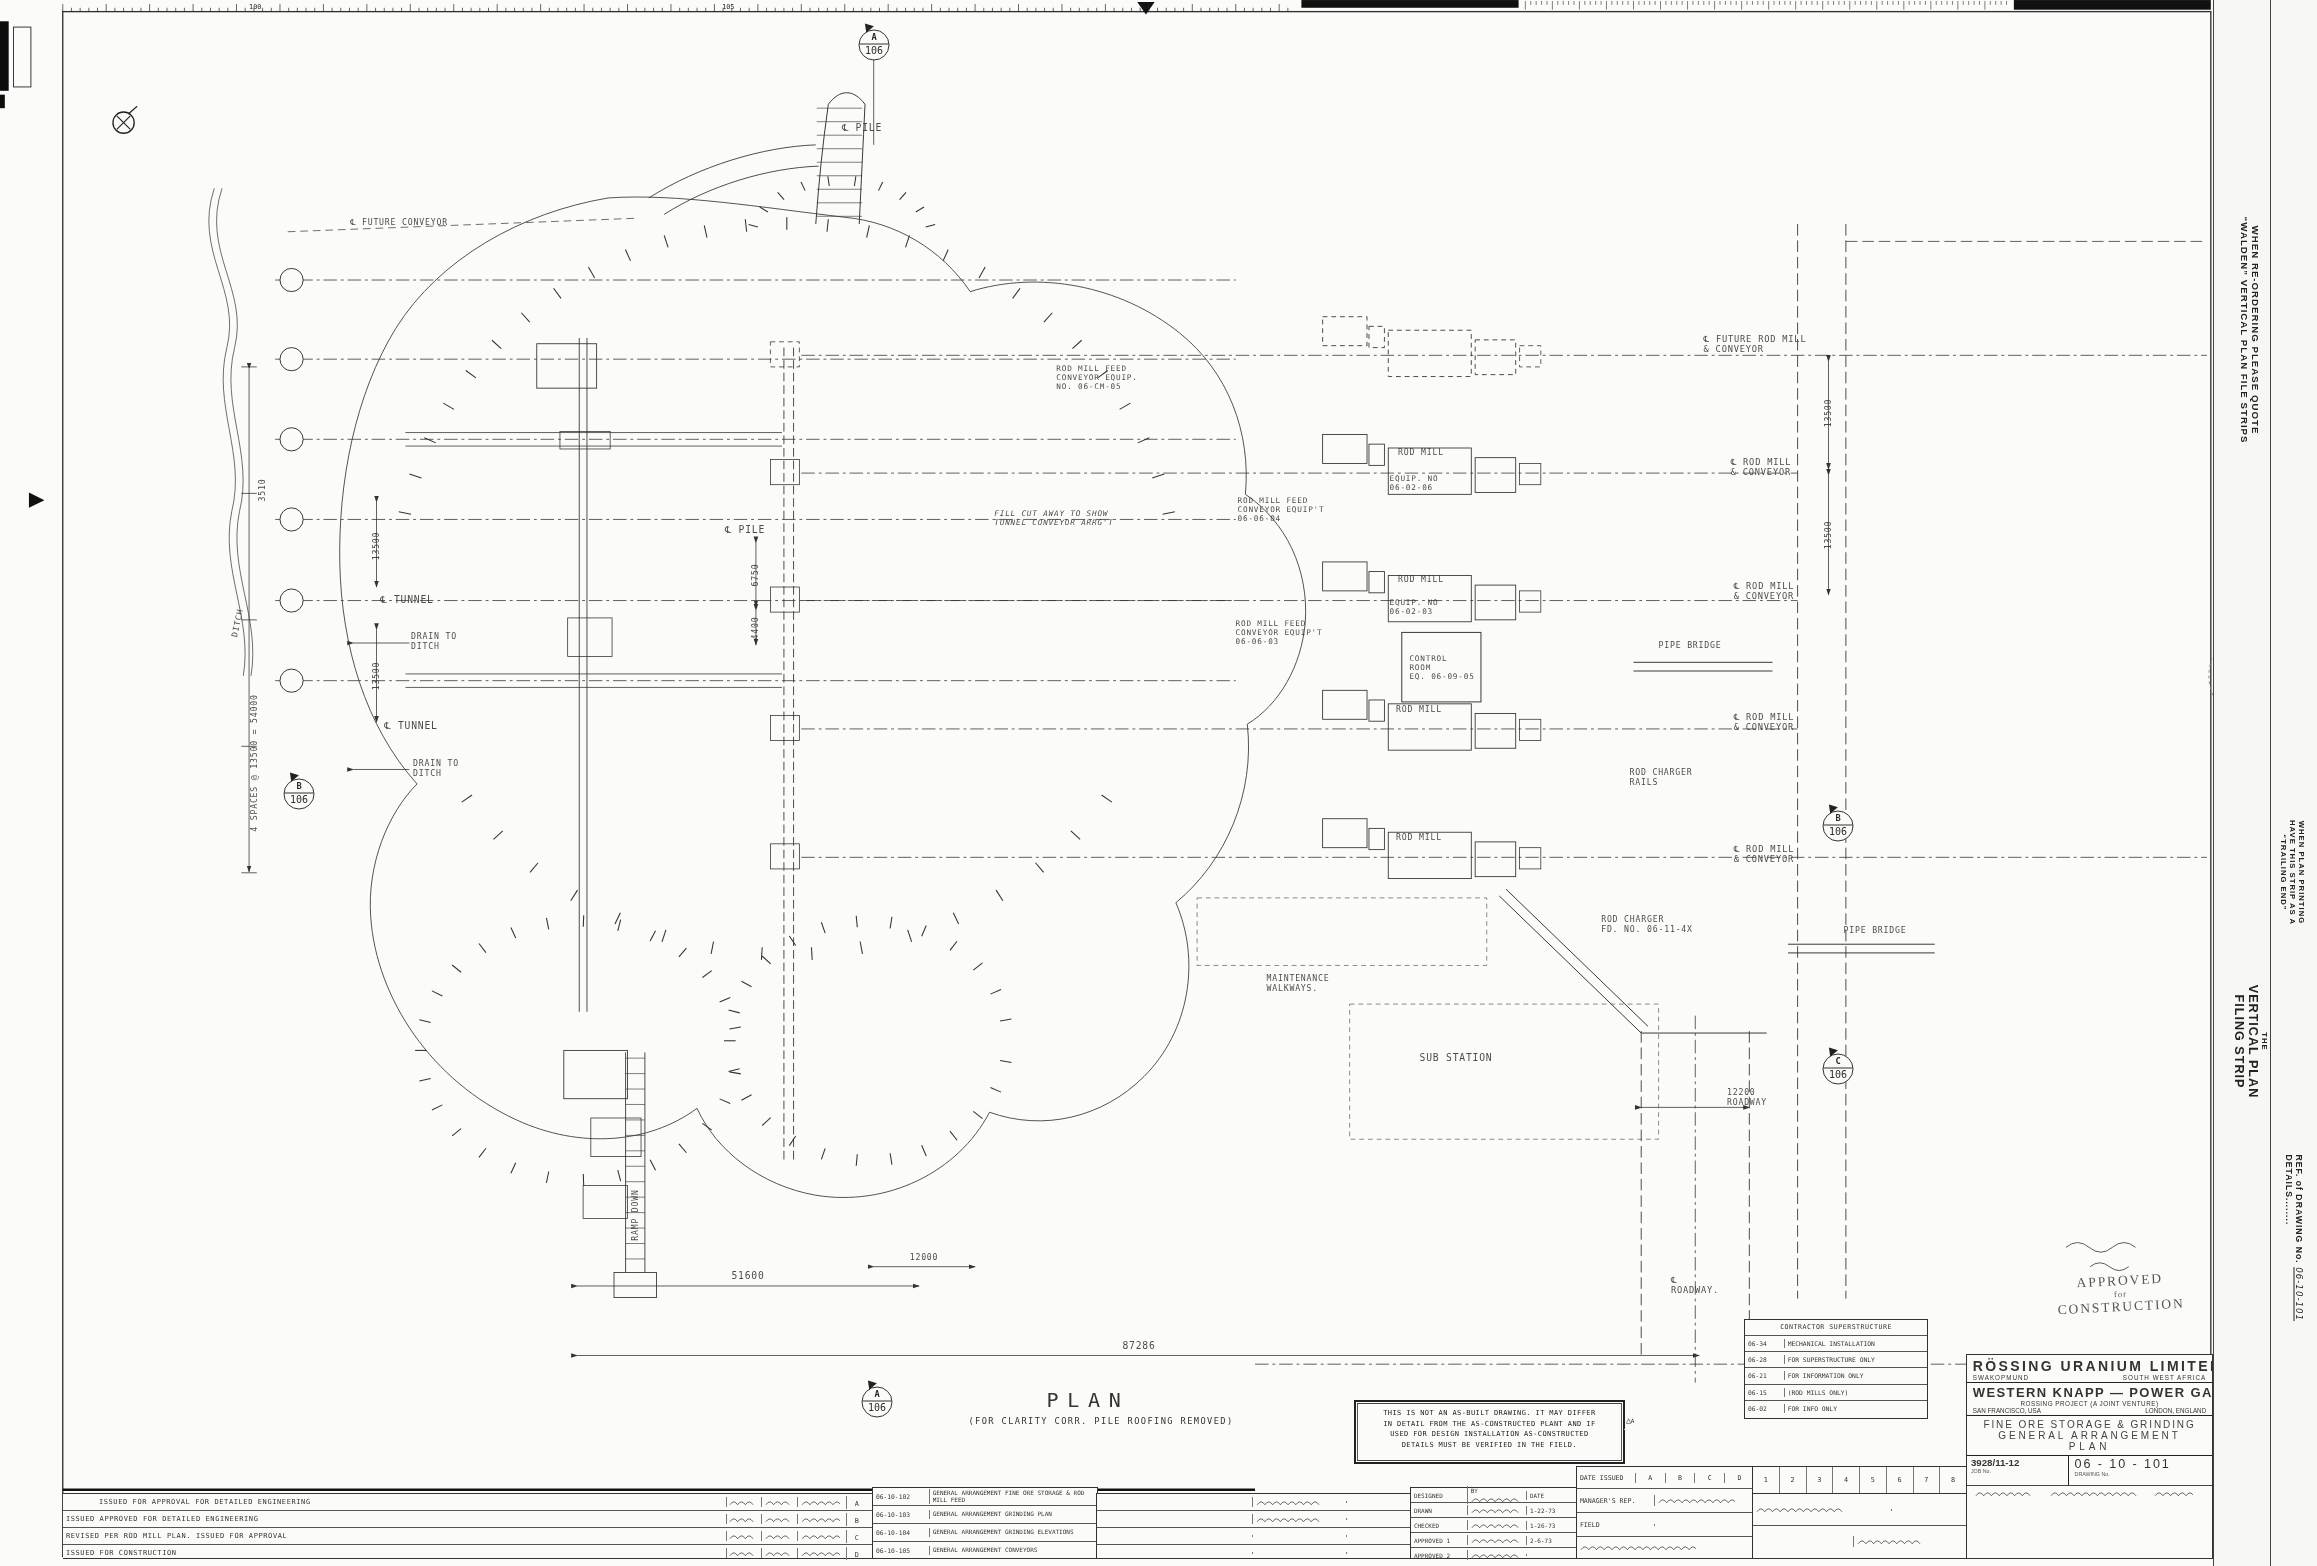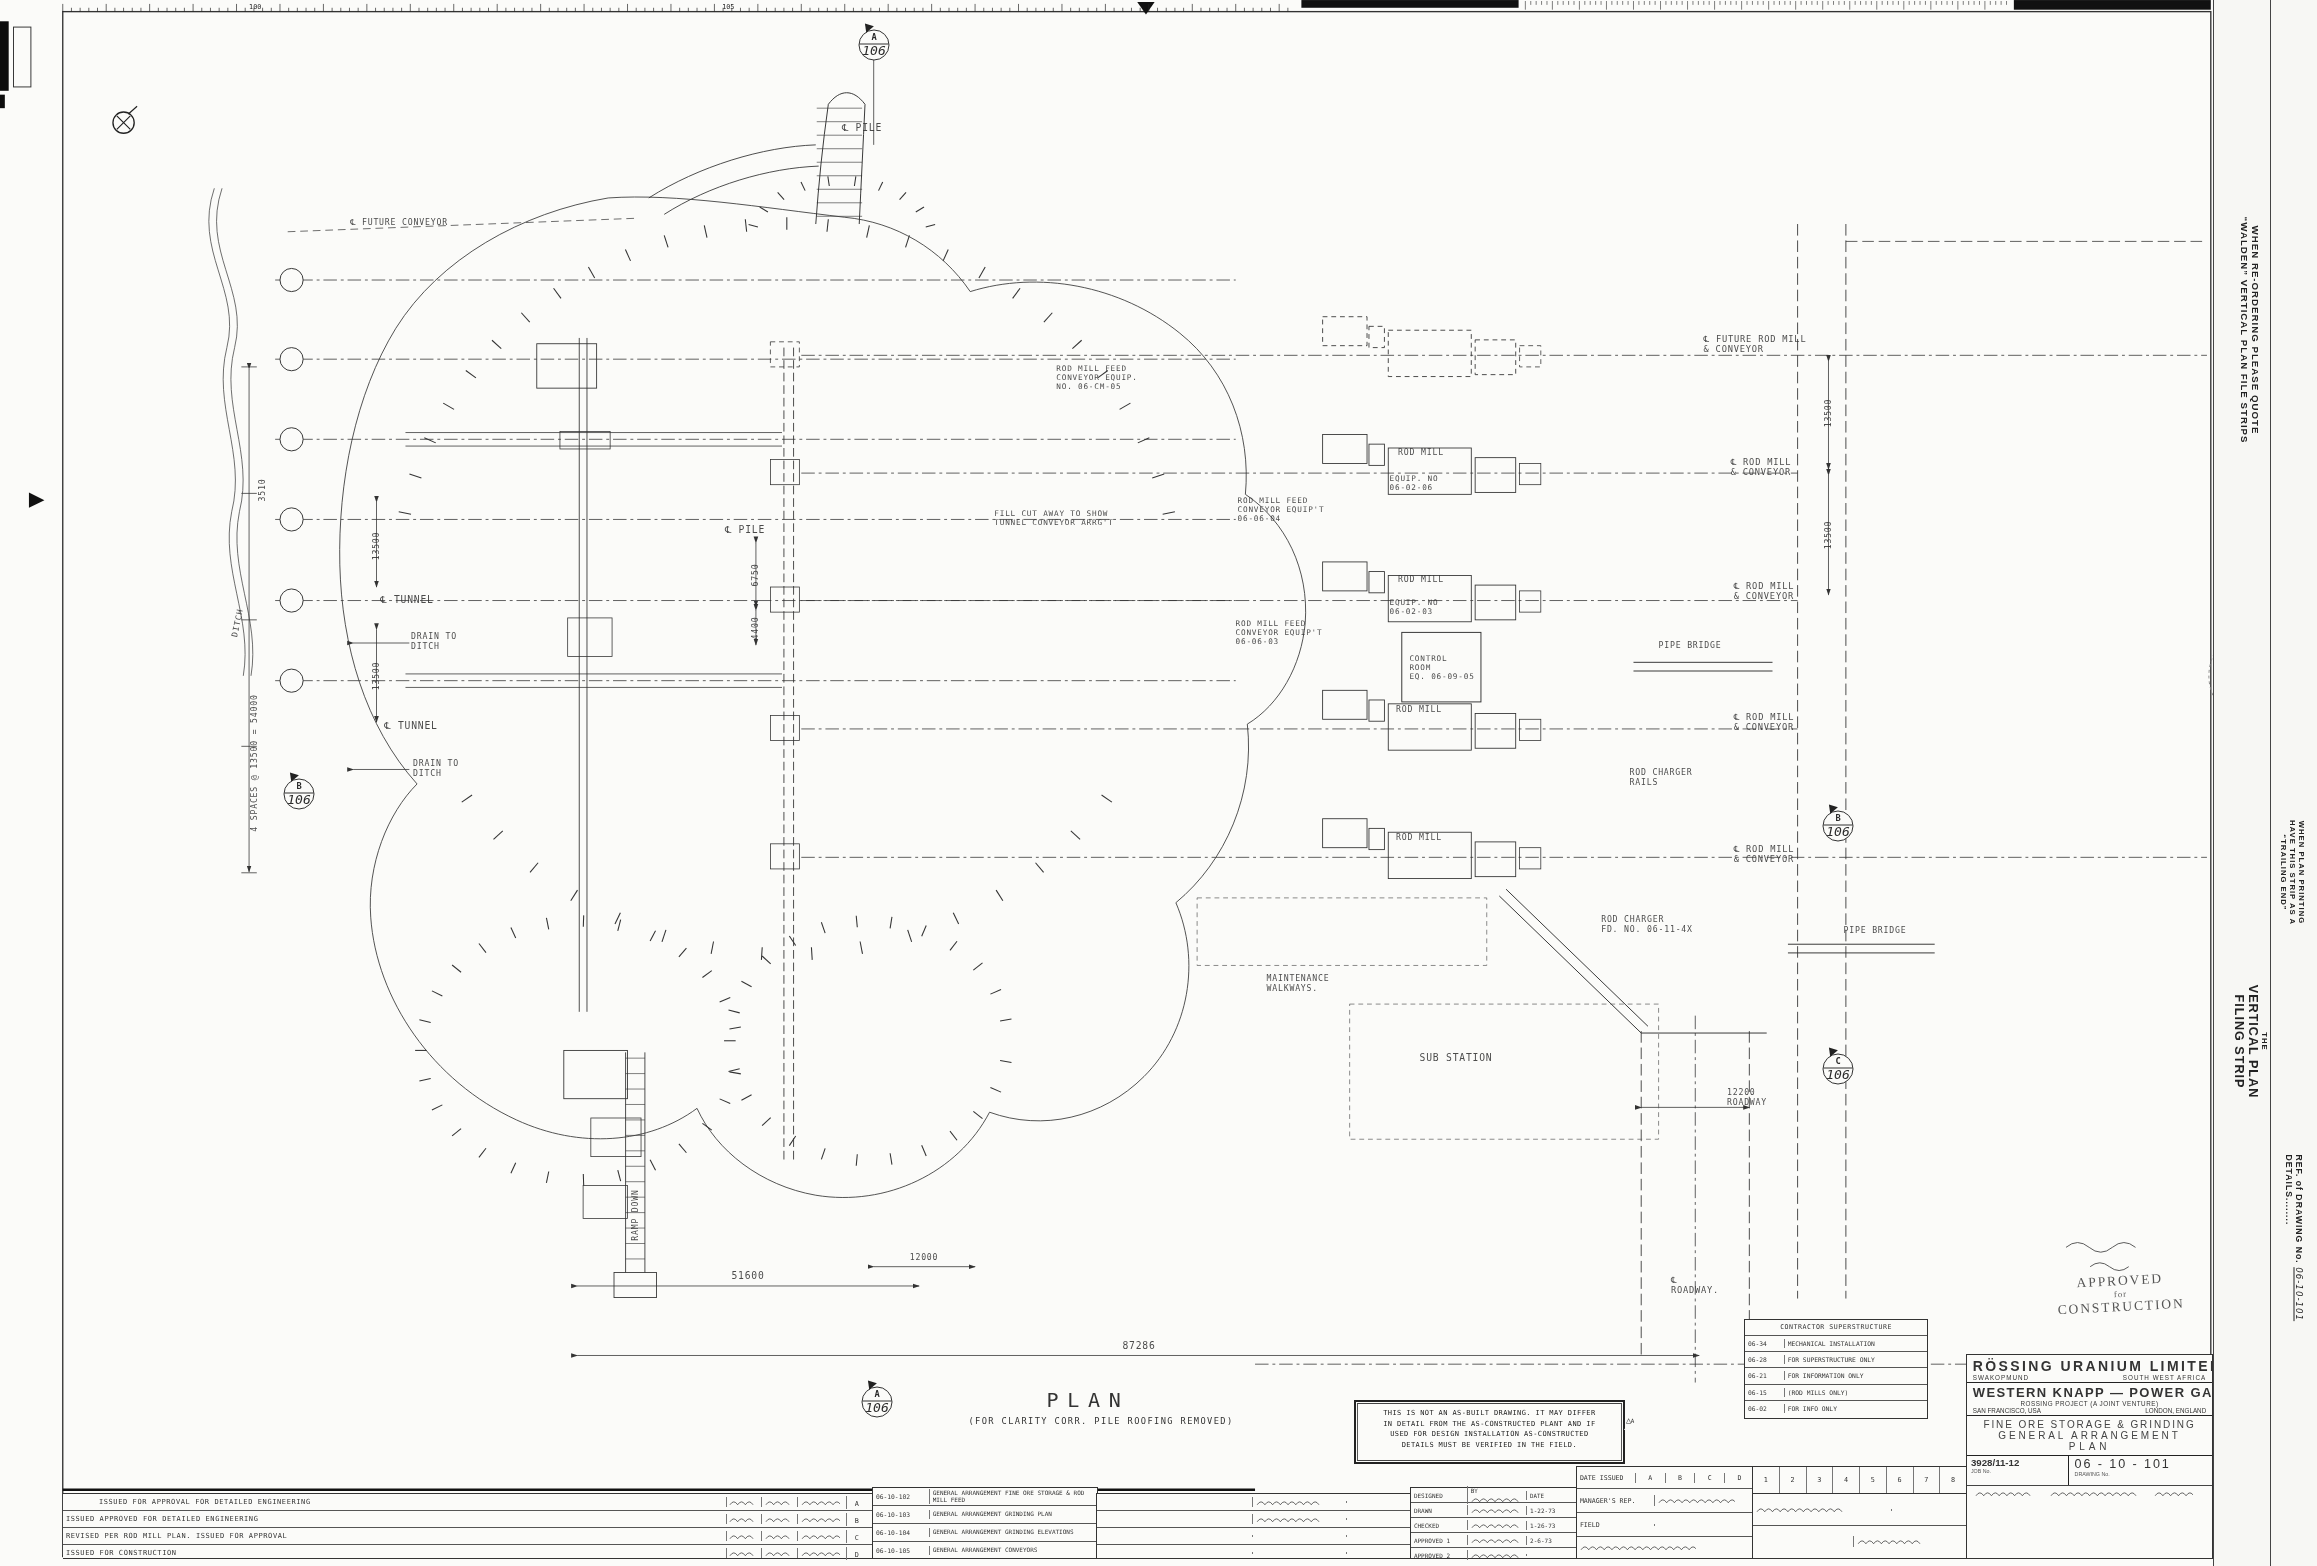--- a/index.html
+++ b/index.html
@@ -4,21 +4,21 @@
 <style>
   html,body{margin:0;padding:0;background:#e8e8e6;}
   #sheet{position:relative;width:2317px;height:1566px;background:#fbfbf9;overflow:hidden;
          font-family:"DejaVu Sans Mono","DejaVu Sans",monospace;color:#2b2b2b;}
   #plan-svg{position:absolute;left:0;top:0;}
   .lbl{position:absolute;transform:translate(-50%,-50%);font-size:9.7px;line-height:1.2;
        letter-spacing:0.8px;white-space:pre-line;text-align:left;color:#333;opacity:.88;}
   .bubble{position:absolute;width:29px;height:29px;border:1.3px solid #333;border-radius:50%;
           transform:translate(-50%,-50%);background:#fbfbf9;text-align:center;}
   .bubble .bl{display:block;font-size:8.7px;font-weight:bold;line-height:12.6px;border-bottom:1px solid #333;}
-  .bubble .bn{display:block;font-size:13px;line-height:11.6px;font-style:italic;}
+  .bubble .bn{display:block;font-size:10px;line-height:11.6px;}
   .bubble .tri{position:absolute;left:2.9px;top:-7.7px;width:0;height:0;border-left:5.8px solid transparent;
           border-right:5.8px solid transparent;border-bottom:8.7px solid #222;transform:rotate(-40deg);}
   .cap{position:absolute;text-align:center;transform:translate(-50%,-50%);color:#333;}
   .tbl{position:absolute;border:1.2px solid #333;font-size:6.8px;color:#333;background:#fbfbf9;}
   .tbl .tr{display:flex;border-top:1px solid #555;align-items:center;}
   .tbl .tr:first-child{border-top:none;}
   .cell{padding:1px 2.9px;overflow:hidden;white-space:nowrap;border-left:1px solid #777;}
   .cell:first-child{border-left:none;}
   .vtext{position:absolute;transform-origin:center;white-space:nowrap;}
   .strip{position:absolute;top:0;height:1566px;border-left:1.4px solid #444;background:#f7f7f4;}
@@ -941,21 +941,21 @@
 06-06-04</div>
     <div class="lbl" style="left: 1279px; top: 633px; font-size: 7.7px;">ROD MILL FEED
 CONVEYOR EQUIP'T
 06-06-03</div>
     <div class="lbl" style="left: 1442px; top: 668px; font-size: 7.7px;">CONTROL
 ROOM
 EQ. 06-09-05</div>
     <div class="lbl" style="left: 1097px; top: 378px; font-size: 7.7px;">ROD MILL FEED
 CONVEYOR EQUIP.
 NO. 06-CM-05</div>
-    <div class="lbl" style="left: 1054px; top: 518px; font-size: 7.7px;">FILL CUT AWAY TO SHOW
+    <div class="lbl" style="left: 1054px; top: 518px; font-size: 7.7px; font-style: italic;">FILL CUT AWAY TO SHOW
 TUNNEL CONVEYOR ARRG'T</div>
     <div class="lbl" style="left: 636px; top: 1215px; font-size: 8.2px; transform: translate(-50%, -50%) rotate(-90deg);">RAMP DOWN</div>
     <div class="lbl" style="left: 1419px; top: 710px; font-size: 8.2px;">ROD MILL</div>
     <div class="lbl" style="left: 1419px; top: 838px; font-size: 8.2px;">ROD MILL</div>
     <div class="lbl" style="left: 748px; top: 1276px;">51600</div>
     <div class="lbl" style="left: 1139px; top: 1346px;">87286</div>
     <div class="lbl" style="left: 924px; top: 1258px; font-size: 8.2px;">12000</div>
     <div class="bubble" style="left: 874px; top: 45px;">
       <span class="tri"></span>
     <span class="bl">A</span>

